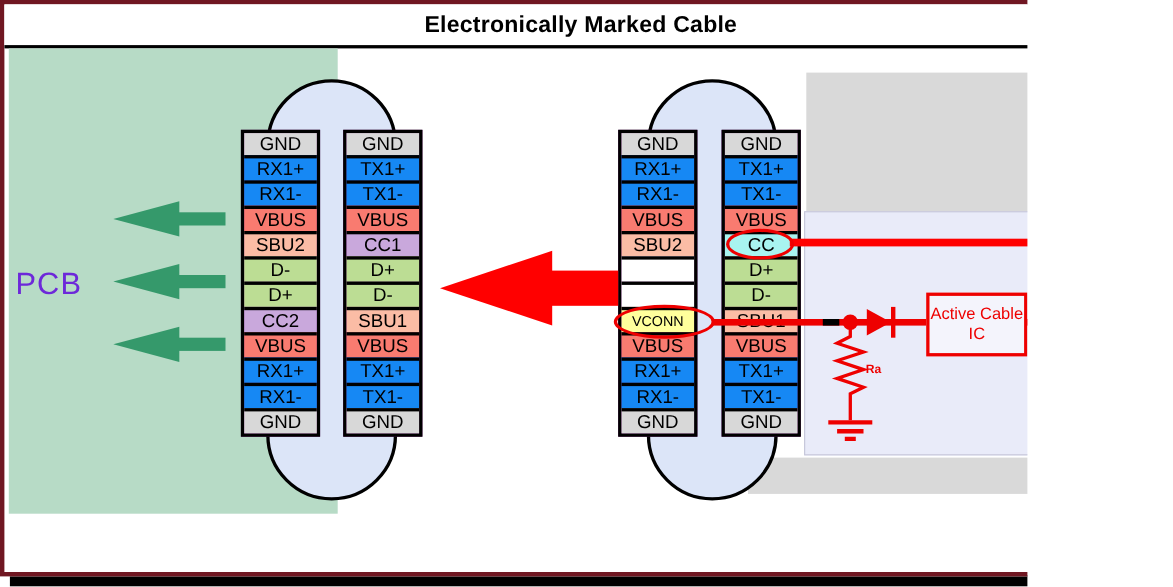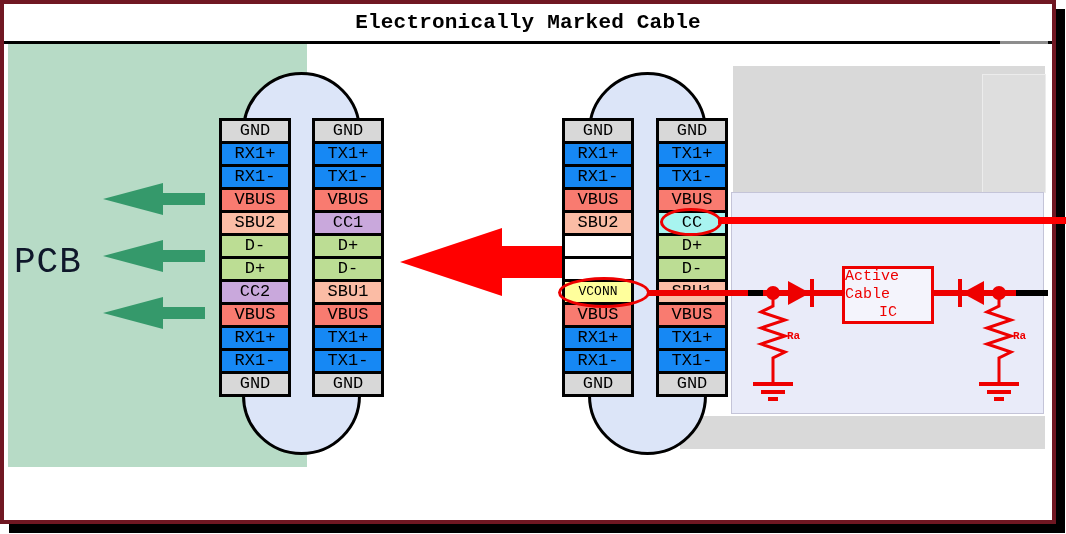--- a/index.html
+++ b/index.html
@@ -1,17 +1,17 @@
 <!DOCTYPE html>
 <html><head>
 <meta charset="utf-8">
 <style>
   html,body{margin:0;padding:0;background:#fff;}
-  .page{position:relative;width:1066px;height:534px;overflow:hidden;background:#fff;
-        font-family:Liberation Mono, monospace;}
+  .page{position:relative;width:934px;height:534px;overflow:hidden;background:#fff;
+        font-family:Liberation Sans, sans-serif;}
   .abs{position:absolute;}
 
   
   .frame{left:0;top:0;width:1048px;height:516px;border:4px solid #701722;
          background:#fff;box-shadow:9px 9px 0 0 #000;z-index:0;}
   .title-bar{left:4px;top:4px;width:1048px;height:37px;background:#fff;
              border-bottom:3px solid #000;z-index:1;display:flex;align-items:center;justify-content:center;}
   .title-bar span{font-size:21px;font-weight:bold;color:#000;letter-spacing:.2px;}
   .sep-gray{left:1000px;top:41px;width:48px;height:3px;background:#8d8d8d;z-index:2;}
 
@@ -30,21 +30,21 @@
   
   .pincol{width:72px;border:3px solid #000;background:#701a75;box-sizing:border-box;z-index:3;top:118px;}
   .pin{height:20px;line-height:20px;text-align:center;font-size:17px;color:#000;overflow:hidden;white-space:nowrap;}
   .pin + .pin{border-top:3px solid #000;}
   .col-r-left{left:219px;} .col-r-right{left:312px;}
   .col-p-left{left:562px;} .col-p-right{left:656px;}
 
   
   .caption{top:477px;width:220px;text-align:center;font-size:26px;color:#000;z-index:4;}
   .cap-receptacle{left:182px;} .cap-plug{left:506px;}
-  .pcb-label{left:14px;top:242px;font-size:36px;color:#0f172a;z-index:4;letter-spacing:1px;}
+  .pcb-label{left:14px;top:242px;font-size:28px;color:#6d28d9;z-index:4;letter-spacing:1px;}
 
   
   .g-head{width:0;height:0;border-top:16px solid transparent;border-bottom:16px solid transparent;
           border-right:60px solid #35996B;z-index:4;}
   .g-shaft{width:45px;height:12px;background:#35996B;z-index:4;}
 
   
   .r-head{left:400px;top:228px;width:0;height:0;border-top:34px solid transparent;
           border-bottom:34px solid transparent;border-right:102px solid #FF0000;z-index:5;}
   .r-shaft{left:500px;top:246px;width:62px;height:32px;background:#FF0000;z-index:5;}

